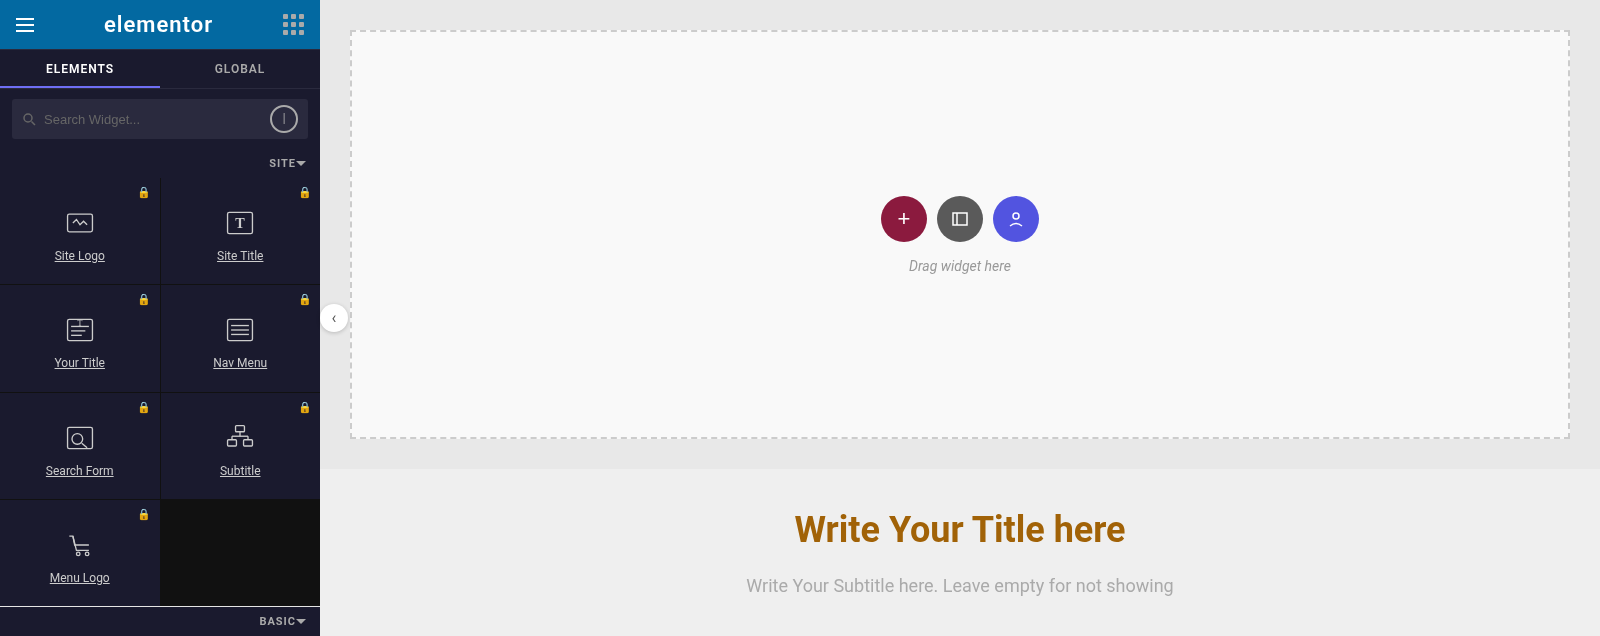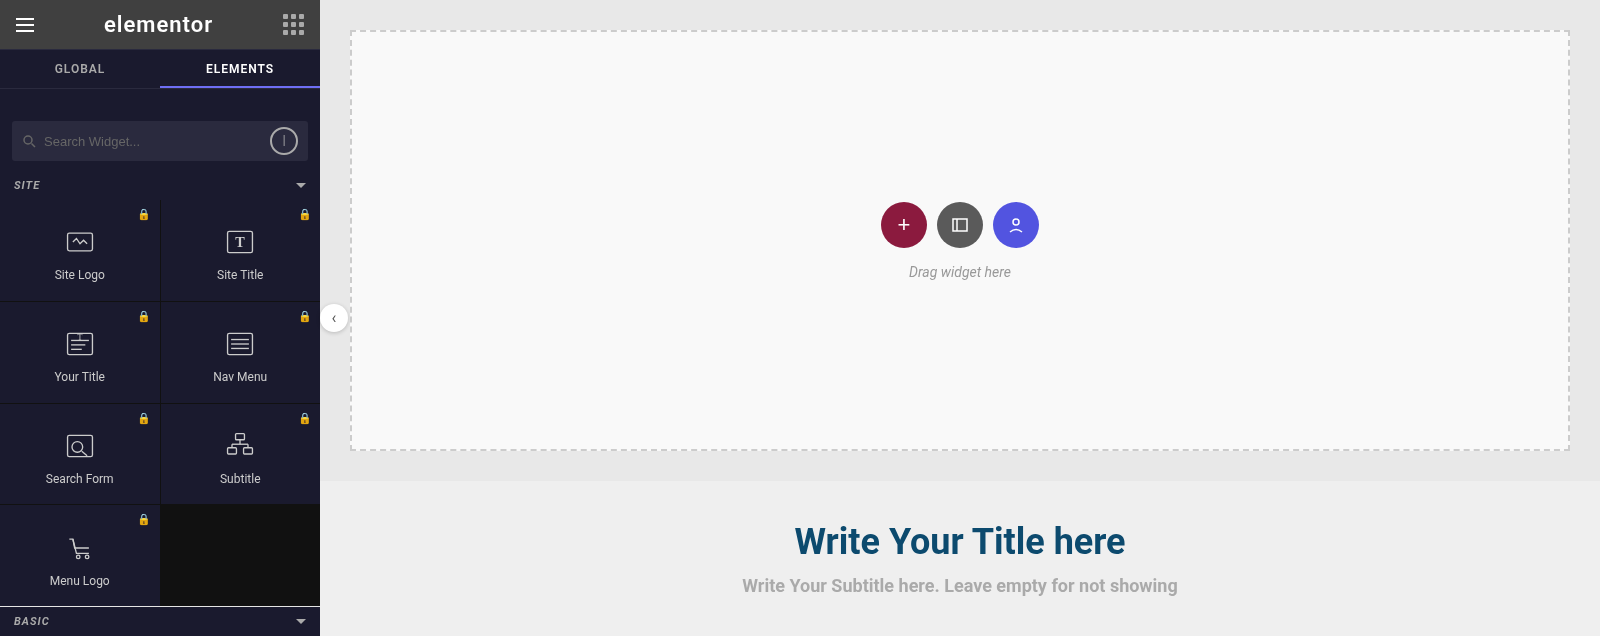--- a/index.html
+++ b/index.html
@@ -16,21 +16,21 @@
       height: 636px;
       overflow: hidden;
     }
 
     
     .sidebar-header {
       display: flex;
       align-items: center;
       justify-content: space-between;
       padding: 12px 16px;
-      background: #404040;
+      background: #0369a1;
       border-bottom: 1px solid #2a2a3e;
     }
     .sidebar-header .hamburger {
       display: flex; flex-direction: column; gap: 4px; cursor: pointer;
     }
     .hamburger span {
       display: block; width: 18px; height: 2px; background: #fff;
     }
     .logo-text {
       font-size: 22px;
@@ -77,21 +77,20 @@
       padding: 10px 12px;
       background: #1a1a2e;
     }
     .search-box {
       display: flex;
       align-items: center;
       background: #2a2a3e;
       border-radius: 3px;
       padding: 6px 10px;
       gap: 8px;
-      margin-top: 22px;
     }
     .search-box input {
       background: transparent;
       border: none;
       outline: none;
       color: #aaa;
       font-size: 13px;
       flex: 1;
     }
     .search-box input::placeholder { color: #666; }
@@ -107,24 +106,23 @@
       content: 'I';
       color: #aaa;
       font-size: 14px;
       font-weight: 300;
     }
 
     
     .section-header {
       display: flex;
       align-items: center;
-      justify-content: space-between;
+      justify-content: flex-end;
       padding: 8px 14px;
       cursor: pointer;
-      font-style: italic;
     }
     .section-header span {
       font-size: 11px;
       font-weight: 700;
       letter-spacing: 1px;
       color: #aaa;
     }
     .chevron-down {
       width: 0; height: 0;
       border-left: 5px solid transparent;
@@ -156,20 +154,21 @@
     .widget-item .lock-icon {
       position: absolute;
       top: 8px; right: 8px;
       color: #555;
       font-size: 11px;
     }
     .widget-label {
       font-size: 12px;
       color: #ccc;
       text-align: center;
+      text-decoration: underline;
     }
     .widget-icon {
       width: 36px; height: 36px;
       display: flex; align-items: center; justify-content: center;
     }
     .widget-icon svg {
       width: 32px; height: 32px;
       stroke: #ccc;
       fill: none;
       stroke-width: 1.5;
@@ -251,27 +250,26 @@
 
     
     .content-section {
       background: #efefef;
       padding: 40px 30px;
       text-align: center;
     }
     .content-title {
       font-size: 36px;
       font-weight: 700;
-      color: #0c4a6e;
-      margin-bottom: 12px;
+      color: #a16207;
+      margin-bottom: 24px;
     }
     .content-subtitle {
       font-size: 18px;
       color: #aaa;
-      font-weight: bold;
     }
   </style>
 </head>
 <body>
 
 <div id="sidebar">
 
   <div class="sidebar-header">
     <div class="hamburger">
       <span></span>
@@ -286,25 +284,25 @@
       <span></span>
         <span></span>
         <span></span>
       <span></span>
         <span></span>
         <span></span>
     </div>
   </div>
 
   <div class="sidebar-tabs">
+    <div class="sidebar-tab active">
+      <span>ELEMENTS</span>
+    </div>
     <div class="sidebar-tab">
       <span>GLOBAL</span>
-    </div>
-    <div class="sidebar-tab active">
-      <span>ELEMENTS</span>
     </div>
   </div>
 
   <div class="sidebar-search">
     <div class="search-box">
       <svg width="14" height="14" viewBox="0 0 14 14" fill="none" stroke="#666" stroke-width="1.5">
         <circle cx="6" cy="6" r="4"></circle>
           <line x1="9.5" y1="9.5" x2="13" y2="13"></line>
       </svg>
       <input type="text" placeholder="Search Widget..." style="">

